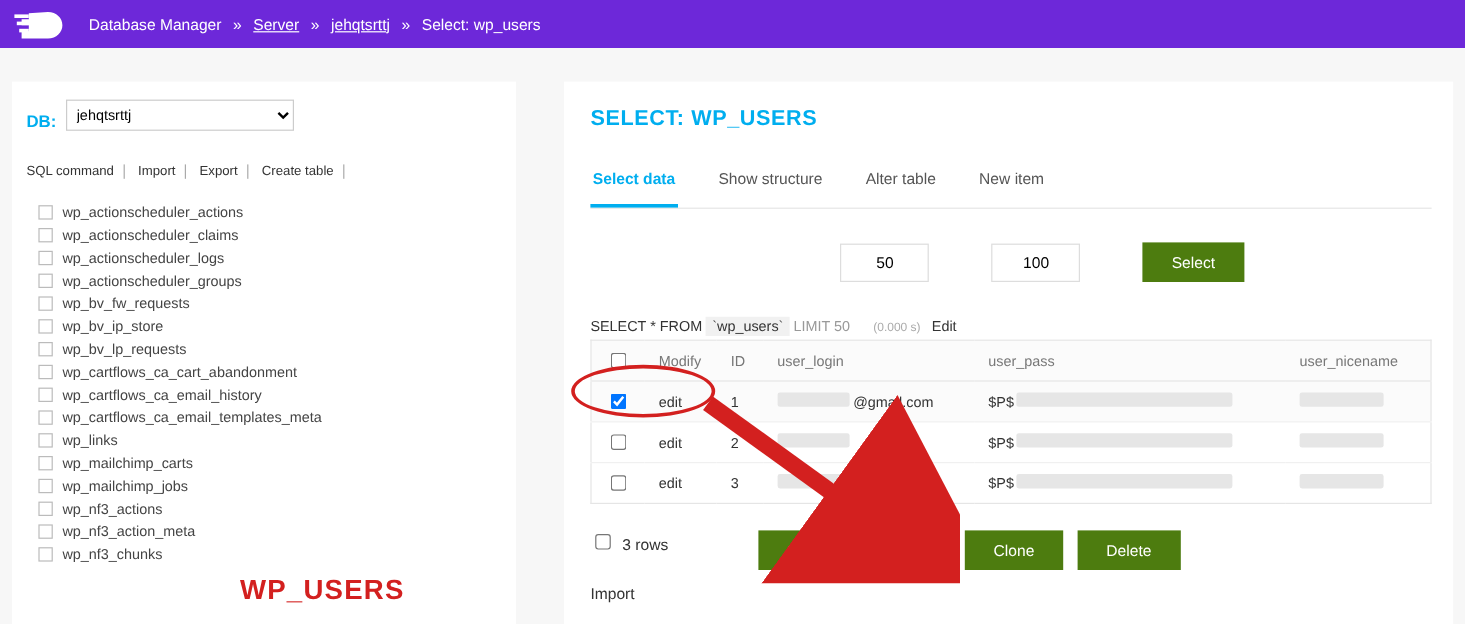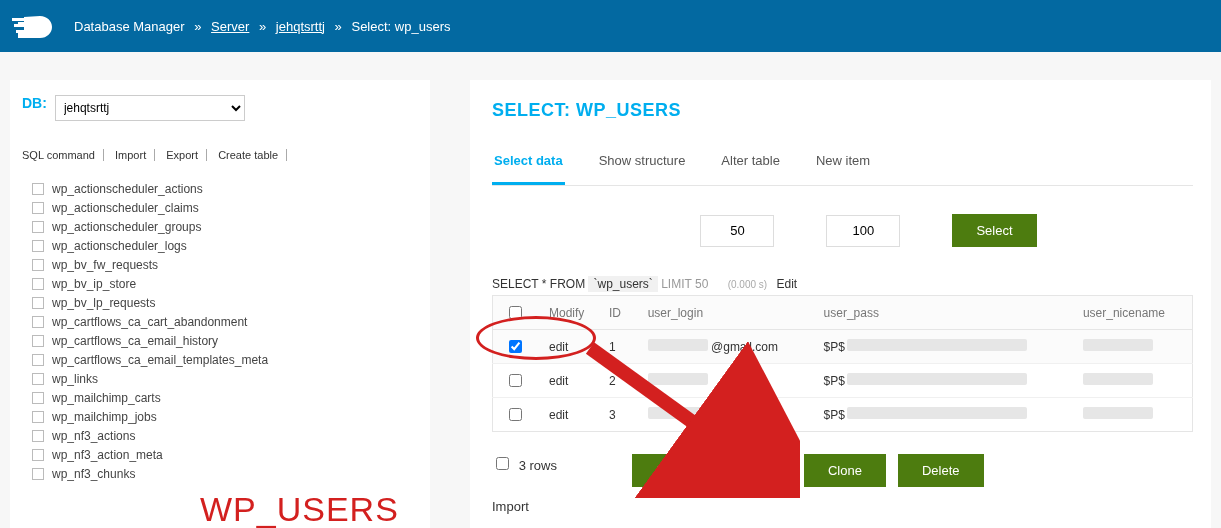--- a/index.html
+++ b/index.html
@@ -1,33 +1,33 @@
 <!DOCTYPE html>
 <html><head>
 <meta charset="utf-8">
 <style>
   * { box-sizing: border-box; }
   body { margin: 0; font-family: Verdana, Geneva, sans-serif; font-size: 13px; color: #333; background: #fff; }
-  .topbar { background: #0369a1; height: 52px; display: flex; align-items: center; padding: 0 10px; color: #fff; }
+  .topbar { background: #6d28d9; height: 40px; display: flex; align-items: center; padding: 0 10px; color: #fff; }
   .logo { width: 44px; height: 28px; margin-right: 20px; }
   .breadcrumb { font-size: 13px; }
   .breadcrumb a { color: #fff; text-decoration: underline; }
   .breadcrumb span.sep { margin: 0 6px; }
   .content { display: flex; padding: 28px 10px 0 10px; background: #f7f7f7; min-height: 480px; gap: 40px; }
   .sidebar { width: 420px; background: #fff; padding: 15px 12px; }
-  .db-row { display: flex; align-items: flex-start; gap: 8px; margin-bottom: 28px; }
+  .db-row { display: flex; align-items: flex-end; gap: 8px; margin-bottom: 28px; }
   .db-label { color: #00aeef; font-weight: bold; font-size: 14px; }
   .db-select { width: 190px; height: 26px; border: 1px solid #ccc; background: #fff; padding: 2px 4px; font-size: 12px; }
   .dbtools { font-size: 11px; color: #333; margin-bottom: 18px; }
   .dbtools span { padding: 0 8px; border-right: 1px solid #aaa; cursor: pointer; display: inline-block; }
   .dbtools span:first-child { padding-left: 0; }
   .tables { list-style: none; padding: 0; margin: 0; }
   .tables li { display: flex; align-items: center; font-size: 12px; color: #444; padding: 2.5px 0; cursor: pointer; }
   .tables li .ticon { width: 12px; height: 12px; border: 1px solid #bbb; margin-right: 8px; margin-left: 10px; display: inline-block; }
-  .wpusers-overlay { position: absolute; font-family: 'Segoe UI', Tahoma, sans-serif; font-size: 34px; color: #d3201f; font-weight: 400; left: 190px; top: 410px; pointer-events: none; letter-spacing: 1px; }
+  .wpusers-overlay { position: absolute; font-family: 'Segoe UI', Tahoma, sans-serif; font-size: 23px; color: #d3201f; font-weight: 700; left: 190px; top: 410px; pointer-events: none; letter-spacing: 1px; }
   .sidebar { position: relative; }
 
   .main { flex: 1; background: #fff; padding: 20px 18px 10px 22px; min-width: 0; }
   .main-title { color: #00aeef; font-weight: bold; font-size: 18px; margin-bottom: 32px; letter-spacing: 0.5px; }
   .tabs { display: flex; gap: 32px; border-bottom: 1px solid #e5e5e5; margin-bottom: 28px; font-size: 13px; }
   .tab { padding: 0 2px 14px 2px; cursor: pointer; color: #555; }
   .tab.active { color: #00aeef; font-weight: bold; border-bottom: 3px solid #00aeef; }
   .limitrow { display: flex; gap: 52px; justify-content: center; margin-bottom: 30px; align-items: center; }
   .limitrow input { width: 74px; height: 32px; border: 1px solid #ddd; text-align: center; font-size: 13px; }
   .btn-green { background: #4d7c0f; color: #fff; border: none; padding: 9px 24px; font-size: 13px; cursor: pointer; }
@@ -95,25 +95,25 @@
         <li>
           <span class="ticon"></span>
           <span>wp_actionscheduler_actions</span>
         </li>
         <li>
           <span class="ticon"></span>
           <span>wp_actionscheduler_claims</span>
         </li>
         <li>
           <span class="ticon"></span>
+          <span>wp_actionscheduler_logs</span>
+        </li>
+        <li>
+          <span class="ticon"></span>
           <span>wp_actionscheduler_groups</span>
-        </li>
-        <li>
-          <span class="ticon"></span>
-          <span>wp_actionscheduler_logs</span>
         </li>
         <li>
           <span class="ticon"></span>
           <span>wp_bv_fw_requests</span>
         </li>
         <li>
           <span class="ticon"></span>
           <span>wp_bv_ip_store</span>
         </li>
         <li>

